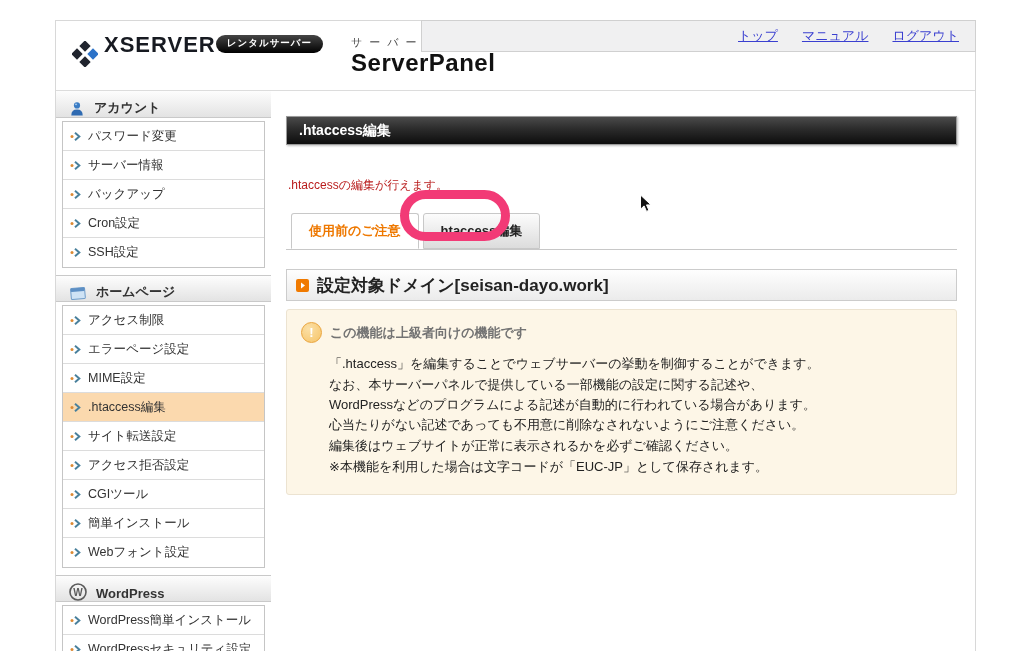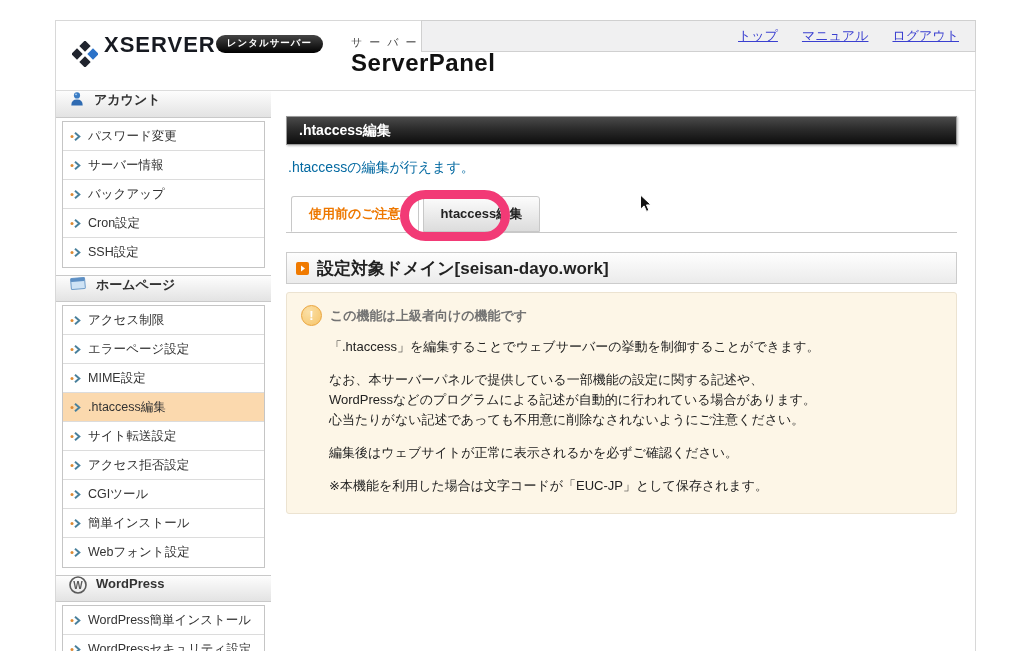--- a/index.html
+++ b/index.html
@@ -18,55 +18,55 @@
   .logo-kana{font-size:11px;color:#4a4a4a;letter-spacing:7px;line-height:14px;margin-top:2px;}
   .logo-product{font-size:24px;font-weight:bold;color:#111;line-height:27px;letter-spacing:0.5px;}
   .top-links{position:absolute;top:-1px;left:365px;right:-1px;height:32px;box-sizing:border-box;
     background:#f0f0f1;border:1px solid #d0d0d0;display:flex;align-items:center;
     justify-content:flex-end;gap:24px;padding-right:16px;}
   .top-links a{font-size:13px;color:#3a3fd0;text-decoration:underline;cursor:pointer;}
   
   .layout{display:flex;height:561px;}
   .sidebar{width:215px;flex:0 0 215px;}
   .side-header{height:27px;box-sizing:border-box;border-top:1px solid #c9c9c9;border-bottom:1px solid #c9c9c9;
-    background:linear-gradient(180deg,#fdfdfd,#e3e3e3);display:flex;align-items:flex-start;gap:9px;
+    background:linear-gradient(180deg,#fdfdfd,#e3e3e3);display:flex;align-items:flex-end;gap:9px;
     padding-left:13px;font-size:13px;font-weight:bold;color:#333;}
   .sidebar > .side-header:first-child{border-top:none;}
   .side-menu{margin:3px 6px 7px 6px;background:#fff;border:1px solid #c5c5c5;}
   .side-item{height:29px;box-sizing:border-box;display:flex;align-items:center;gap:6px;
     padding-left:7px;border-bottom:1px solid #dcdcdc;font-size:12.5px;color:#333;cursor:pointer;}
   .side-item:last-child{border-bottom:none;}
   .side-item.active{background:#fbd9ae;}
   .bullet{display:inline-flex;flex:0 0 auto;}
   
   .content{flex:1;position:relative;box-sizing:border-box;padding:25px 18px 0 15px;}
   .page-title-bar{height:29px;box-sizing:border-box;border:1px solid #9a9a9a;
     background:linear-gradient(180deg,#4a4a4a,#2b2b2b 45%,#0d0d0d);color:#fff;font-weight:bold;
     font-size:14px;line-height:27px;padding-left:12px;box-shadow:1px 1px 2px rgba(0,0,0,.25);}
-  .desc{margin:14px 0 0 2px;font-size:14px;color:#0369a1;}
+  .desc{margin:32px 0 0 2px;font-size:12px;color:#b91c1c;}
   .tabs{margin-top:19px;height:36px;border-bottom:1px solid #c8c8c8;display:flex;padding-left:5px;}
   .tab{box-sizing:border-box;height:36px;display:flex;align-items:center;justify-content:center;
     font-size:13px;font-weight:bold;cursor:pointer;padding:0 17px;}
   .tab.active{background:#fff;border:1px solid #c8c8c8;border-bottom:1px solid #fff;
     margin-bottom:-1px;color:#ee7800;border-radius:3px 3px 0 0;}
   .tab.plain{margin-left:4px;background:linear-gradient(180deg,#fcfcfc,#dcdcdc);
     border:1px solid #c8c8c8;color:#222;border-radius:3px 3px 0 0;}
   .domain-bar{margin-top:19px;height:32px;box-sizing:border-box;border:1px solid #ccc;
     background:linear-gradient(180deg,#fefefe,#ebebeb);display:flex;align-items:center;gap:8px;
     padding-left:9px;}
   .domain-text{font-size:17px;font-weight:bold;color:#222;text-align:center;}
   .notice{margin-top:8px;box-sizing:border-box;background:#fdf6e7;border:1px solid #ece3d1;
     border-radius:3px;padding:12px 20px 17px 14px;}
   .notice-head{display:flex;align-items:center;gap:8px;}
   .notice-icon{width:19px;height:19px;border-radius:50%;background:radial-gradient(circle at 35% 30%,#fbe0a7,#f6c468);
     border:1px solid #eaa43c;color:#fff;font-weight:bold;font-size:13px;display:flex;
     align-items:center;justify-content:center;flex:0 0 auto;}
   .notice-title{font-size:13px;font-weight:bold;color:#737373;}
   .notice-line{margin-left:28px;font-size:13px;color:#222;line-height:20px;}
-  .notice-line.gap{margin-top:13px;}
+  .notice-line.gap{margin-top:1px;}
   .notice-head + .notice-line{margin-top:11px;}
   
   .annotation-ring{position:absolute;left:129px;top:99px;width:110px;height:51px;box-sizing:border-box;
     border:9px solid #f23a76;border-radius:27px;pointer-events:none;}
   .cursor{position:absolute;left:368px;top:103px;pointer-events:none;}
 </style>
 </head>
 <body>
 
 <div class="container">

